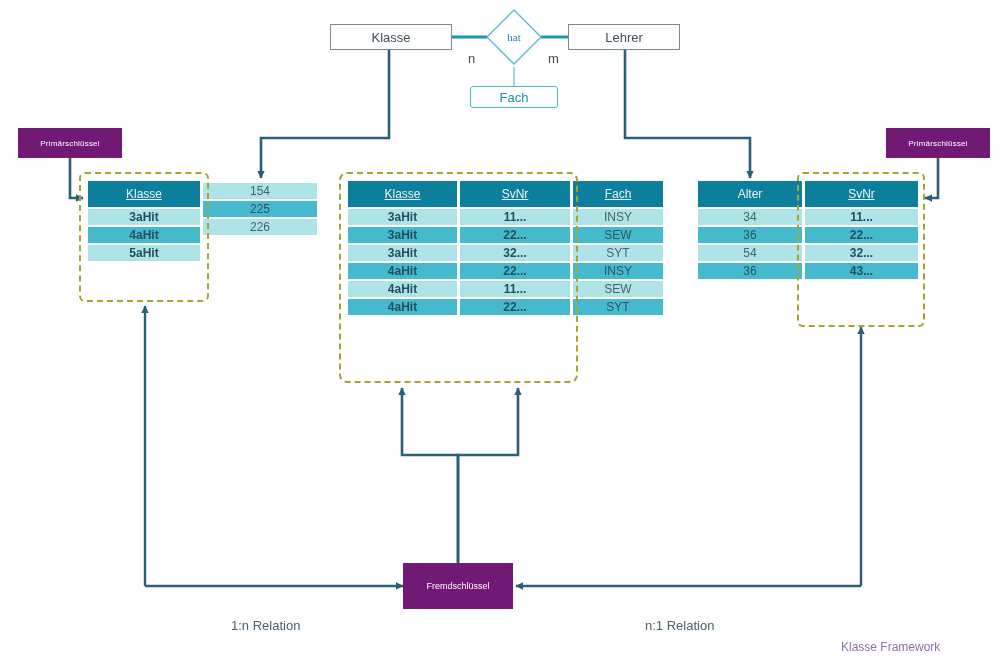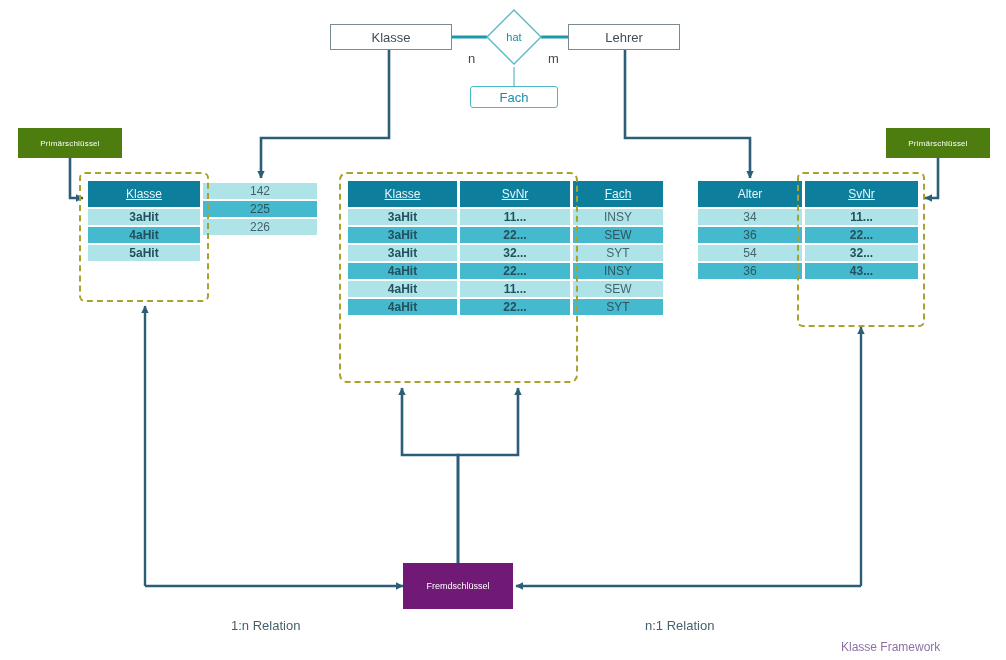--- a/index.html
+++ b/index.html
@@ -25,37 +25,37 @@
     z-index:6;
   }
   .entity.weak{
     border:1px solid #4bb8c9;
     color:#1a8fa3;
     border-radius:3px;
   }
   .diamond{
     position:absolute;
     z-index:7;
-    width:60px;height:60px;
+    width:60px;height:60px;font-family:Liberation Serif, serif;
   }
   .diamond .dlabel{
     position:absolute;left:0;top:0;width:60px;height:60px;
     display:flex;align-items:center;justify-content:center;
     font-size:11px;color:#1a8fa3;
   }
   .card-label{
     position:absolute;
     font-size:13px;color:#3e4d57;
     z-index:7;
   }
 
   
   .keybadge{
     position:absolute;
-    background:#4d7c0f;
+    background:#701a75;
     color:#ffffff;
     font-size:8px;
     display:flex;align-items:center;justify-content:center;
     box-sizing:border-box;
     z-index:8;
     letter-spacing:.2px;
   }
   .fkbadge{
     position:absolute;
     background:#701a75;
@@ -189,21 +189,21 @@
         </div>
       <div class="cell even key">
           <span>4aHit</span>
         </div>
       <div class="cell odd key">
           <span>5aHit</span>
         </div>
     </div>
     <div class="dcol" style="left:115px;width:114px;">
       <div class="cell odd">
-          <span>142</span>
+          <span>154</span>
         </div>
       <div class="cell even">
           <span>225</span>
         </div>
       <div class="cell odd">
           <span>226</span>
         </div>
     </div>
   </div>
   <div class="dashbox" style="left:79px;top:172px;width:130px;height:130px;border-radius:6px;"></div>

